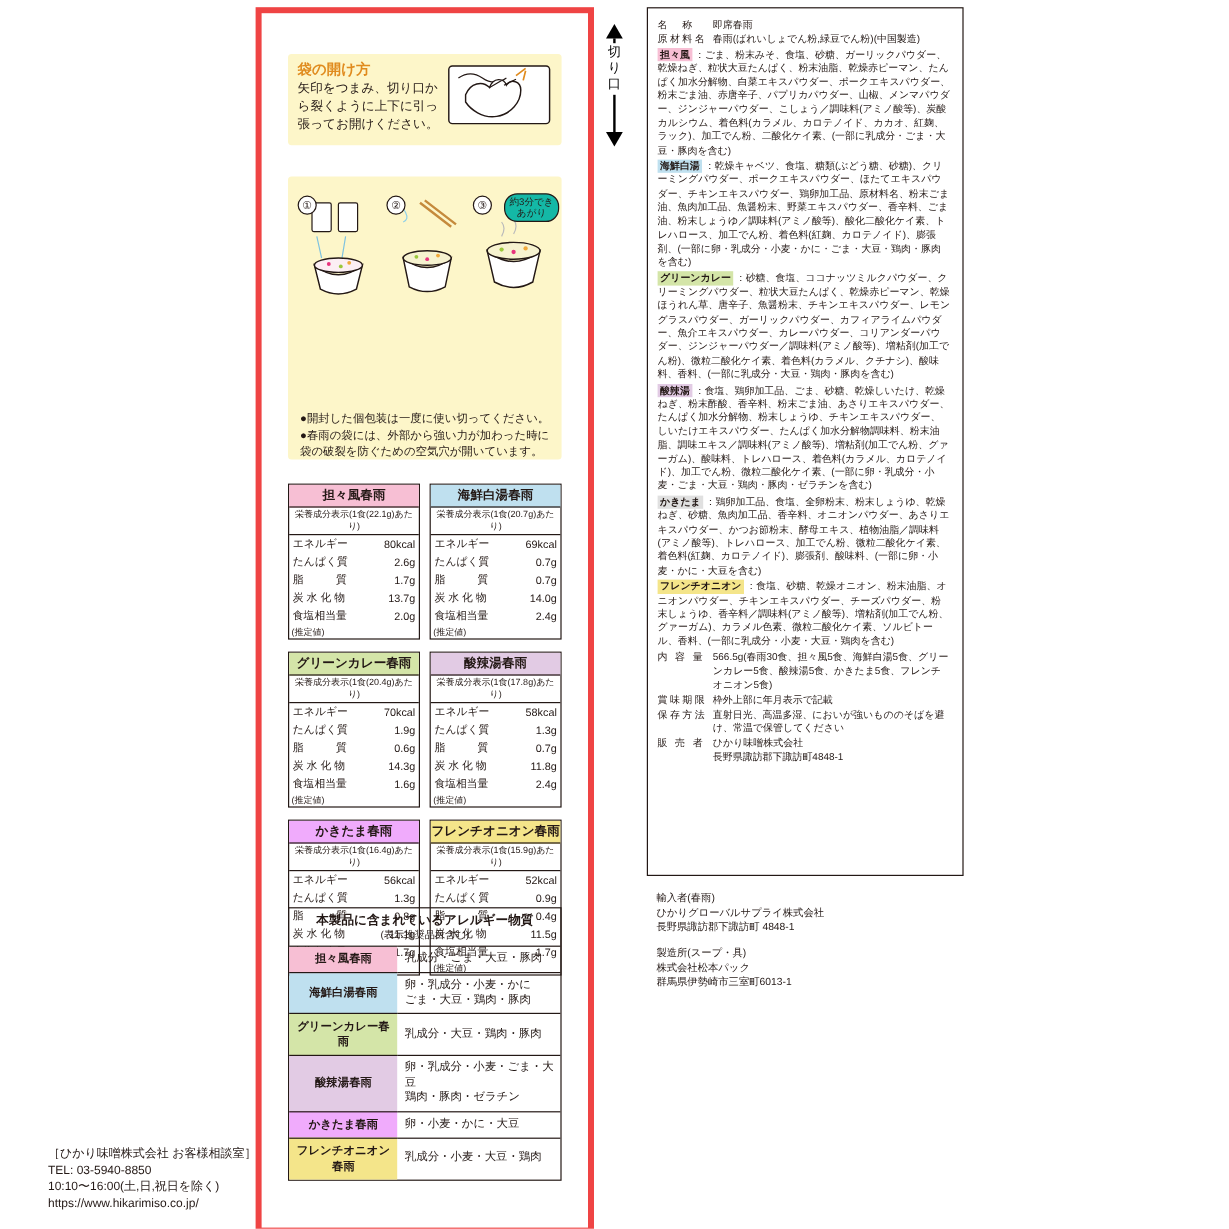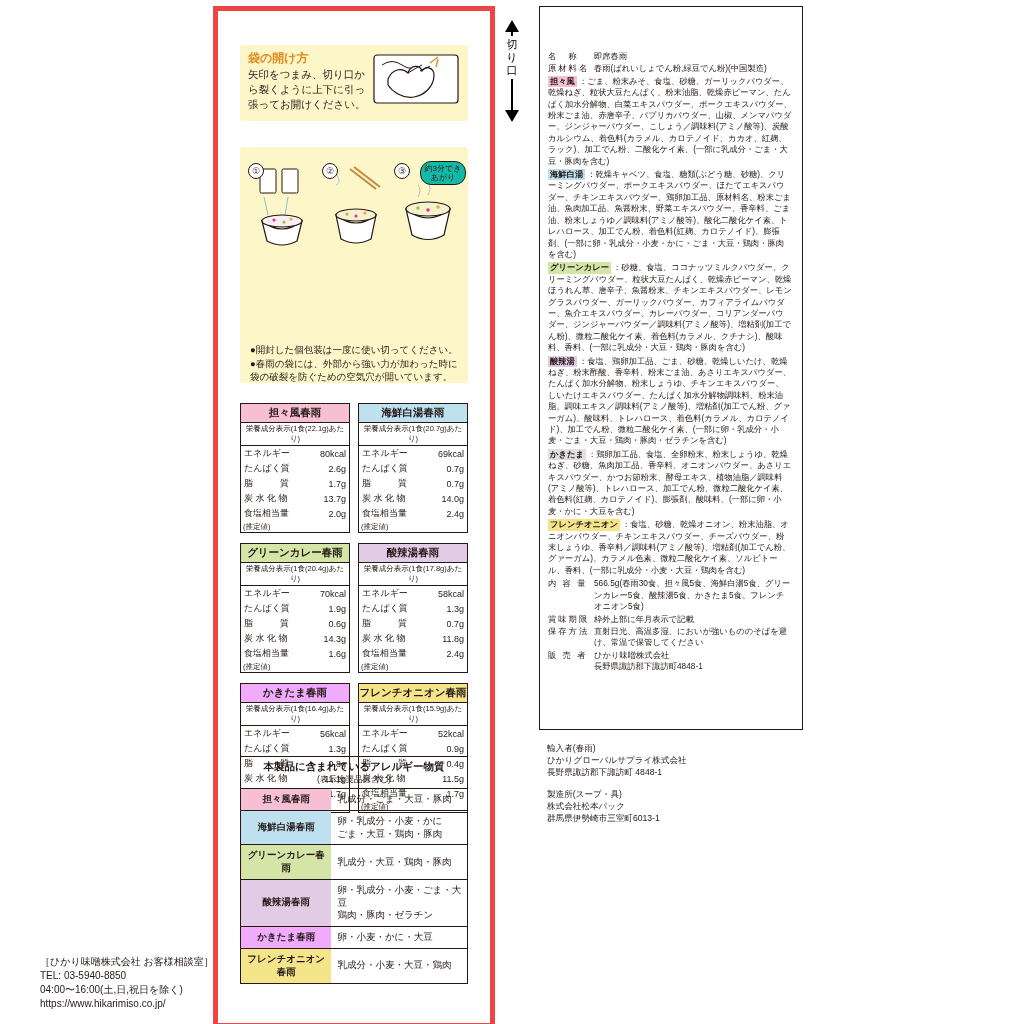--- a/index.html
+++ b/index.html
@@ -118,21 +118,21 @@
   .allergy td.name{width:40%;text-align:center;font-weight:bold;}
   .allergy td.val{padding-left:6px;line-height:12.5px;}
 
   
   .contact{
     position:absolute;left:40px;top:955px;width:220px;font-size:10px;line-height:14px;
   }
 
   
   .spec{
-    position:absolute;left:8px;top:8px;width:244px;font-size:8.3px;line-height:11.4px;margin-top:36px;
+    position:absolute;left:8px;top:8px;width:244px;font-size:8.3px;line-height:11.4px;
   }
   .spec .row{display:flex;margin-bottom:1px;}
   .spec .lb{width:46px;flex:0 0 46px;letter-spacing:2px;}
   .spec .vl{flex:1;}
   .tagline{margin-bottom:2px;}
   .tag{
     display:inline-block;padding:0 2px;font-weight:bold;margin-right:2px;
   }
   .t-pink{background:#f7bfd4;}
   .t-blue{background:#bfe0ef;}
@@ -431,21 +431,21 @@
         </tr>
       </tbody>
         </table>
     </div>
 
   </div>
 
   <div class="contact">
     <div>［ひかり味噌株式会社 お客様相談室］</div>
     <div>TEL: 03-5940-8850</div>
-    <div>04:00〜16:00(土,日,祝日を除く)</div>
+    <div>10:10〜16:00(土,日,祝日を除く)</div>
     <div>https://www.hikarimiso.co.jp/</div>
   </div>
 
   <div class="cut-col">
     <div class="cut-arrow up"></div>
     <div class="cut-line"></div>
     <div class="cut-label">切り口</div>
     <div class="cut-arrow down"></div>
   </div>
 

